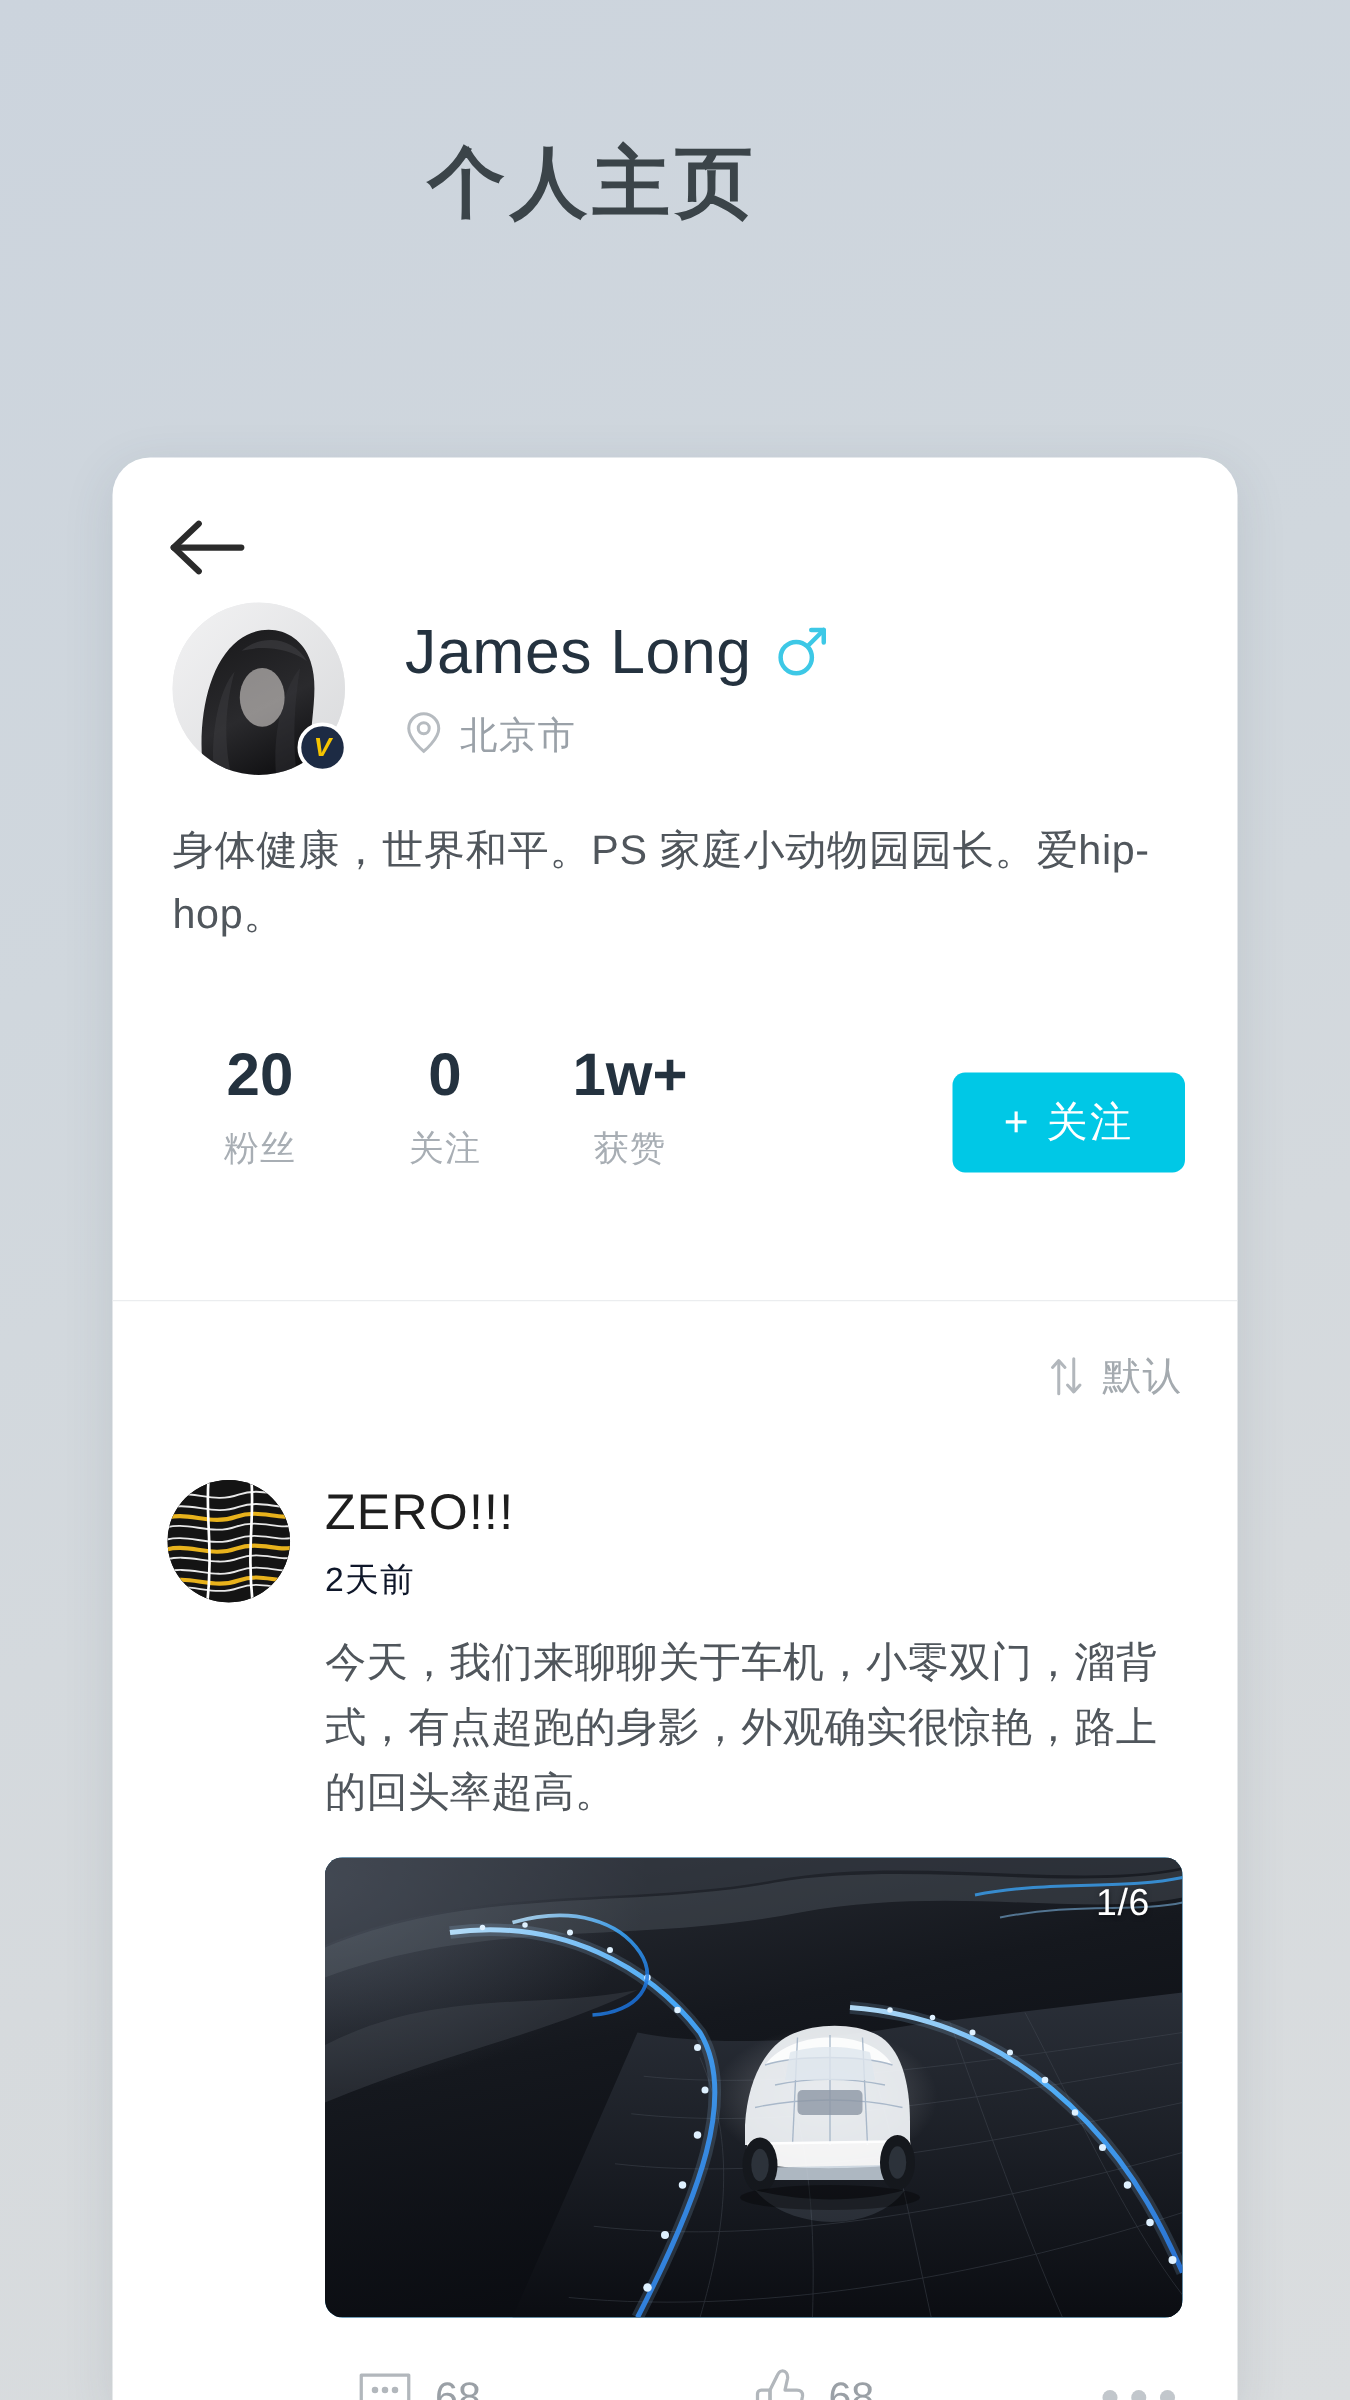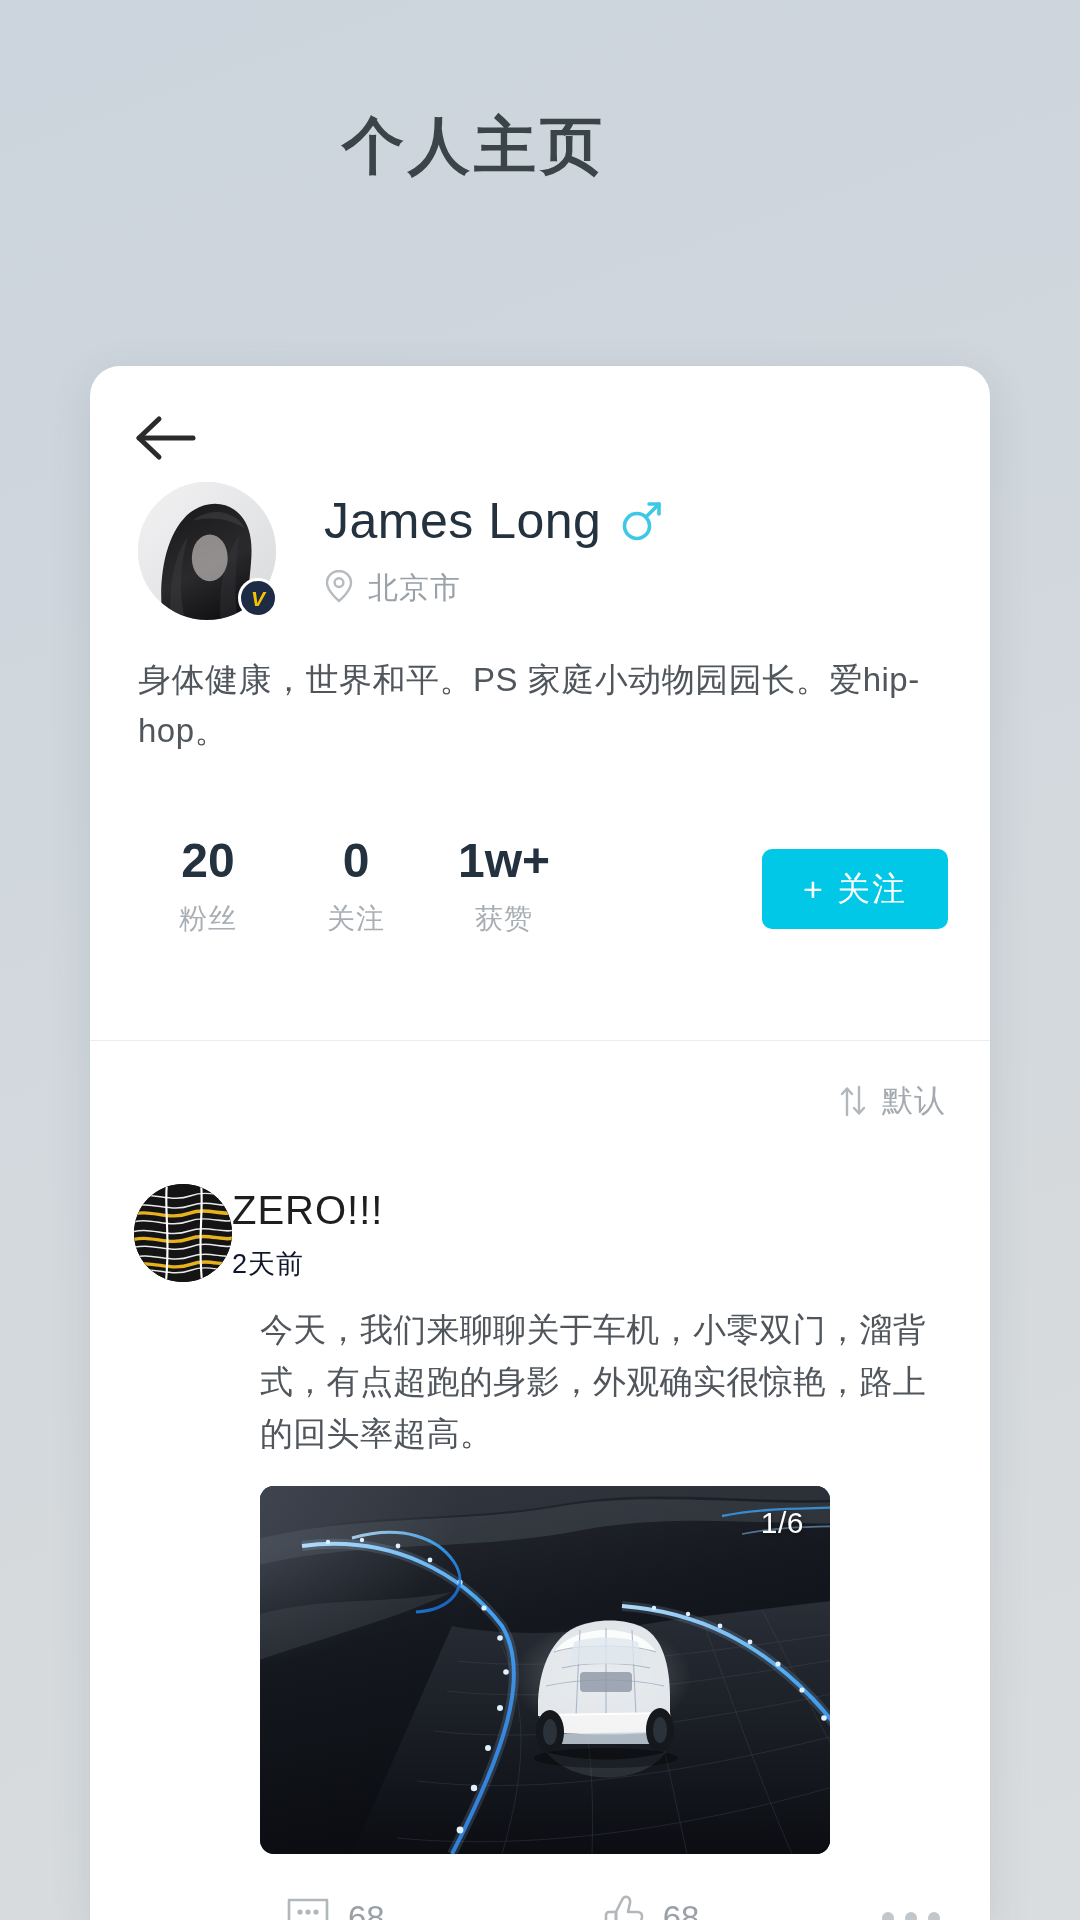--- a/index.html
+++ b/index.html
@@ -149,21 +149,21 @@
   }
 
   
   .stats-row {
     position: absolute;
     left: 0;
     top: 470px;
     width: 100%;
     padding: 0 42px 0 44px;
     display: flex;
-    align-items: center;
+    align-items: flex-end;
   }
   .stat {
     width: 148px;
     text-align: center;
     cursor: pointer;
   }
   .stat-num {
     font-size: 48px;
     font-weight: 700;
     color: #24323f;
@@ -235,21 +235,21 @@
   }
   .post-avatar {
     width: 98px;
     height: 98px;
     border-radius: 50%;
     overflow: hidden;
     flex: 0 0 auto;
     background: #151515;
   }
   .post-avatar svg { display: block; width: 100%; height: 100%; }
-  .post-meta { padding-top: 4px; }
+  .post-meta { margin-left: 28px; padding-top: 4px; }
   .post-author {
     font-size: 40px;
     color: #1e1e1e;
     letter-spacing: 1px;
     line-height: 1.1;
   }
   .post-time {
     margin-top: 14px;
     font-size: 27px;
     color: #0f172a;
@@ -262,21 +262,21 @@
     width: 686px;
     font-size: 33px;
     line-height: 1.58;
     color: #50565c;
     letter-spacing: 0.3px;
   }
 
   .post-image {
     margin-left: 126px;
     margin-top: 26px;
-    width: 570px;
+    width: 686px;
     height: 368px;
     border-radius: 14px;
     overflow: hidden;
     position: relative;
     background: #0369a1;
     cursor: pointer;
   }
   .post-image svg { display: block; width: 100%; height: 100%; }
   .img-counter {
     position: absolute;

